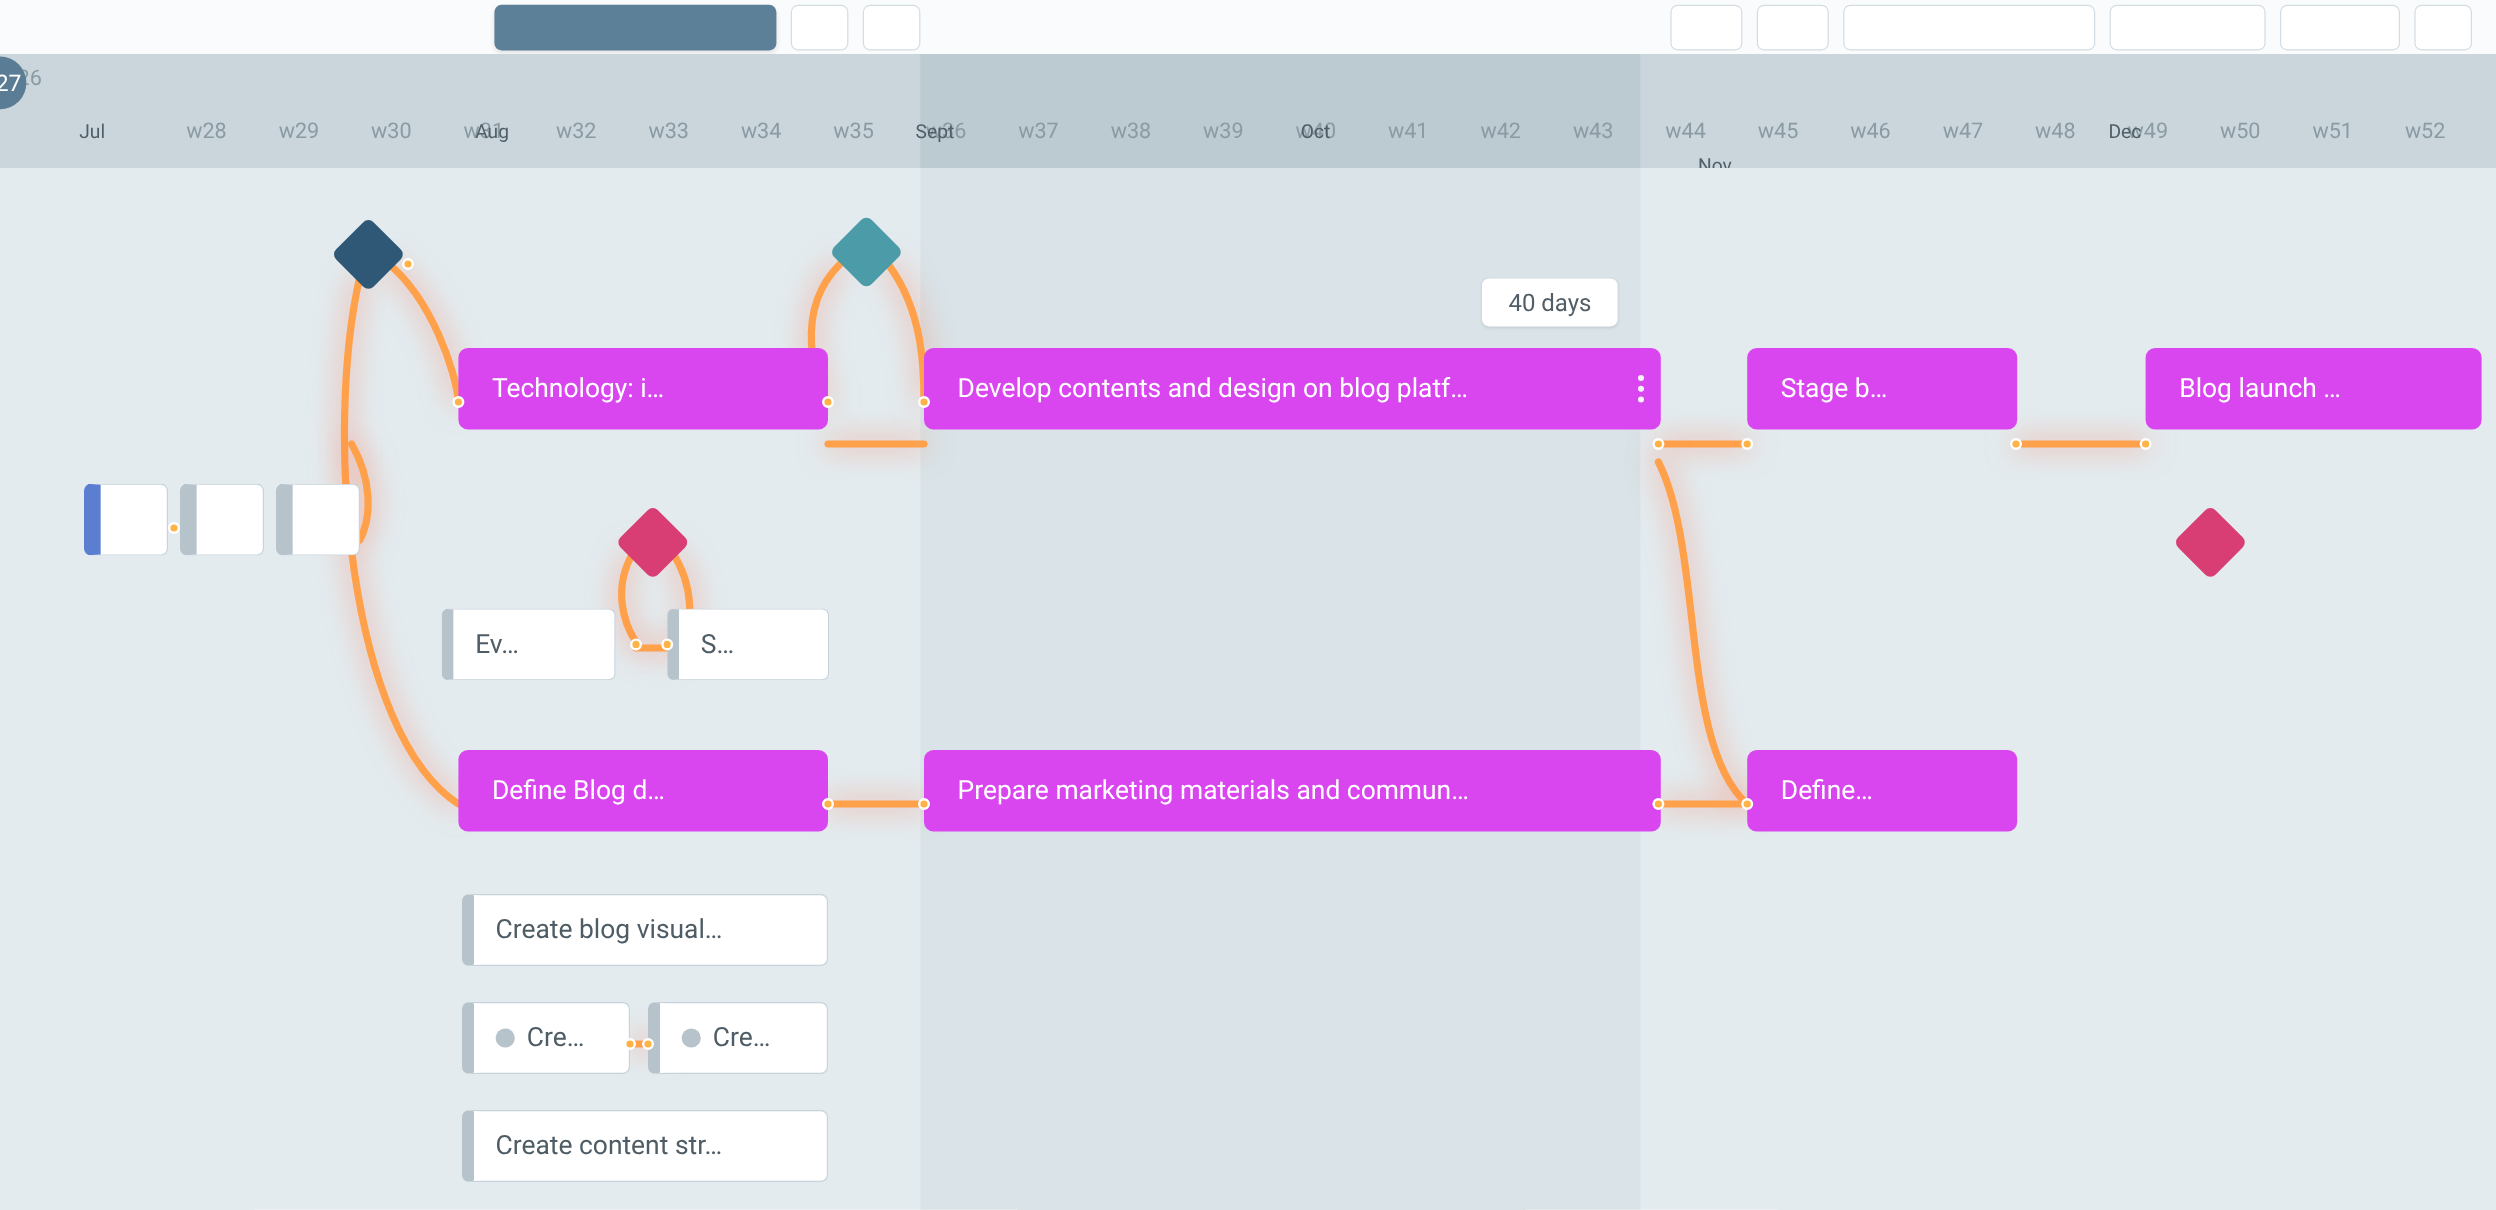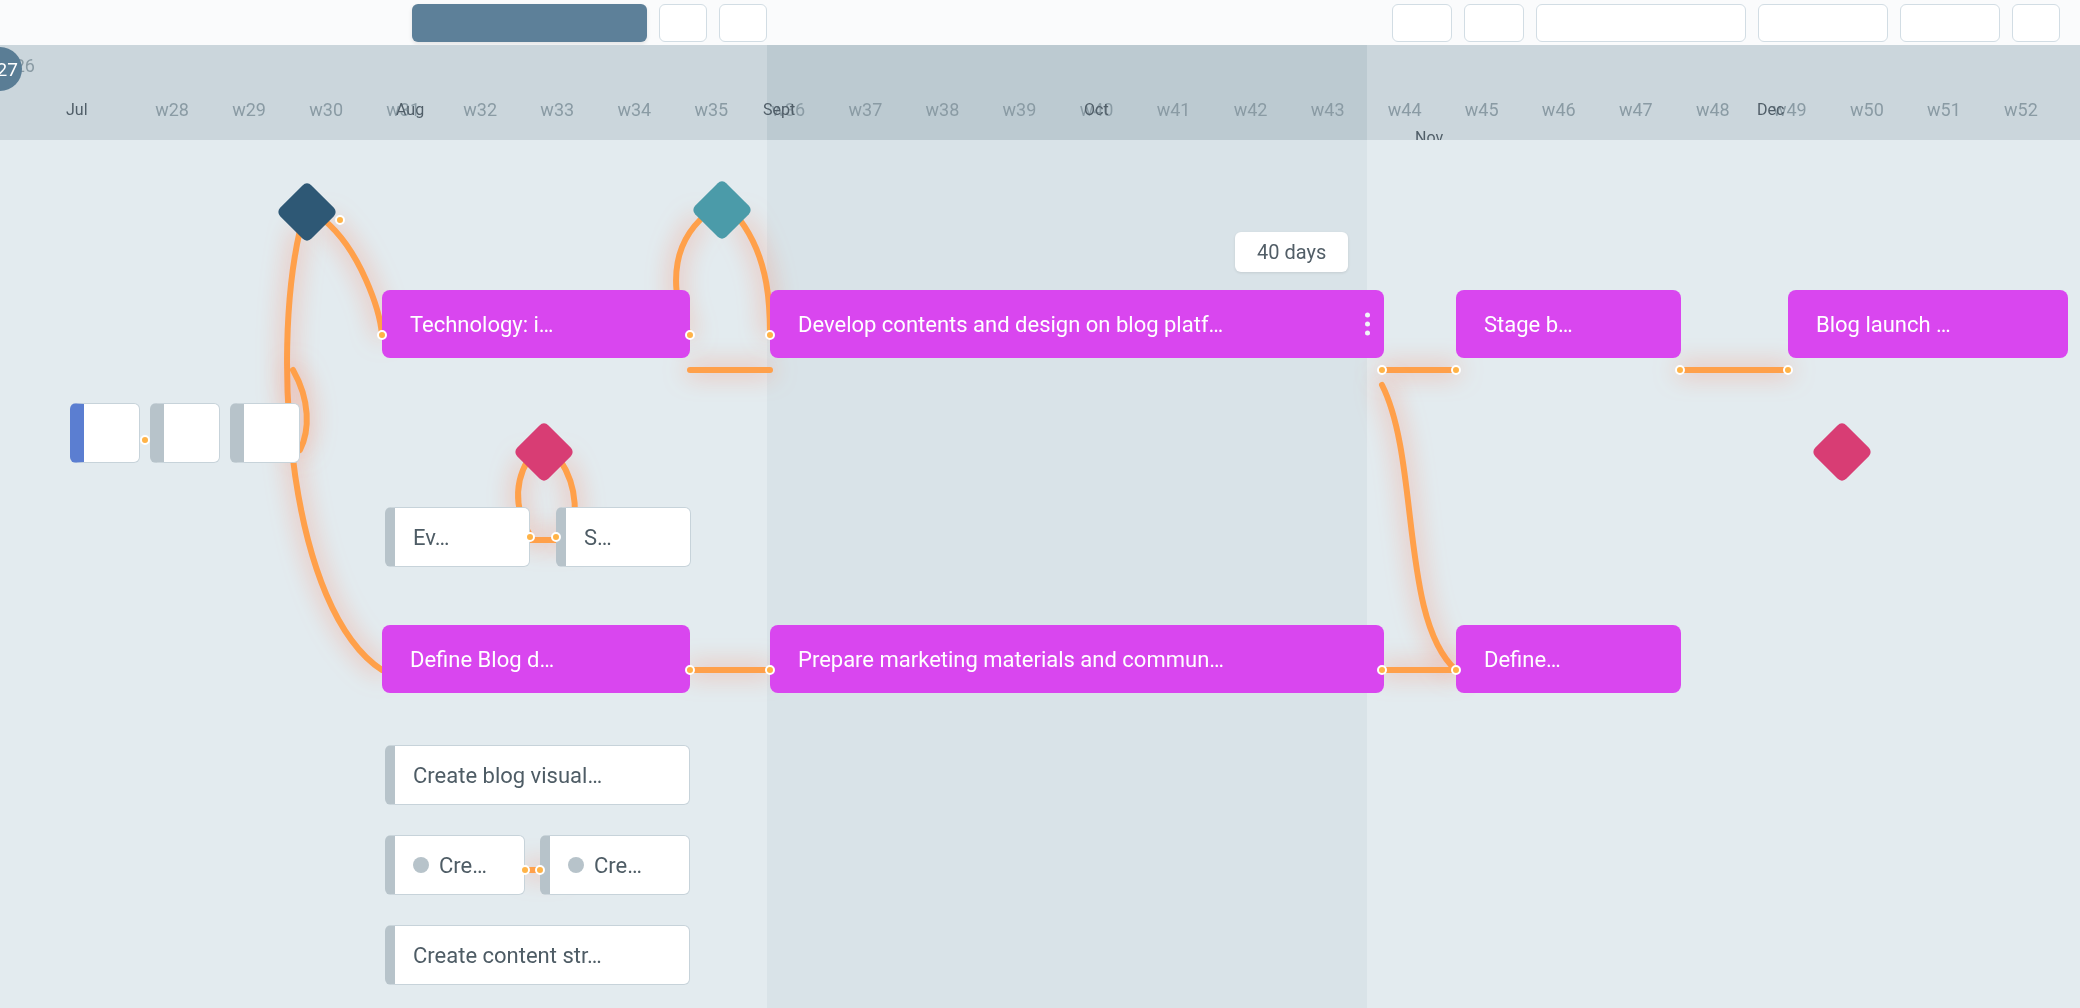--- a/index.html
+++ b/index.html
@@ -294,21 +294,21 @@
     <span class="barlabel">Stage b…</span>
   </div>
   <div class="bar" style="left:1788px; top:150px; width:280px;">
     <span class="barlabel">Blog launch …</span>
   </div>
 
   <div class="whitebar bluetab short" style="left:70px; top:263px; width:70px;"></div>
   <div class="whitebar short" style="left:150px; top:263px; width:70px;"></div>
   <div class="whitebar short" style="left:230px; top:263px; width:70px;"></div>
 
-  <div class="whitebar" style="left:385px; top:367px; width:145px;">
+  <div class="whitebar" style="left:368px; top:367px; width:145px;">
     <span class="barlabel">Ev…</span>
   </div>
   <div class="whitebar" style="left:556px; top:367px; width:135px;">
     <span class="barlabel">S…</span>
   </div>
 
   <div class="bar" style="left:382px; top:485px; width:308px;">
     <span class="barlabel">Define Blog d…</span>
   </div>
   <div class="bar" style="left:770px; top:485px; width:614px;">

